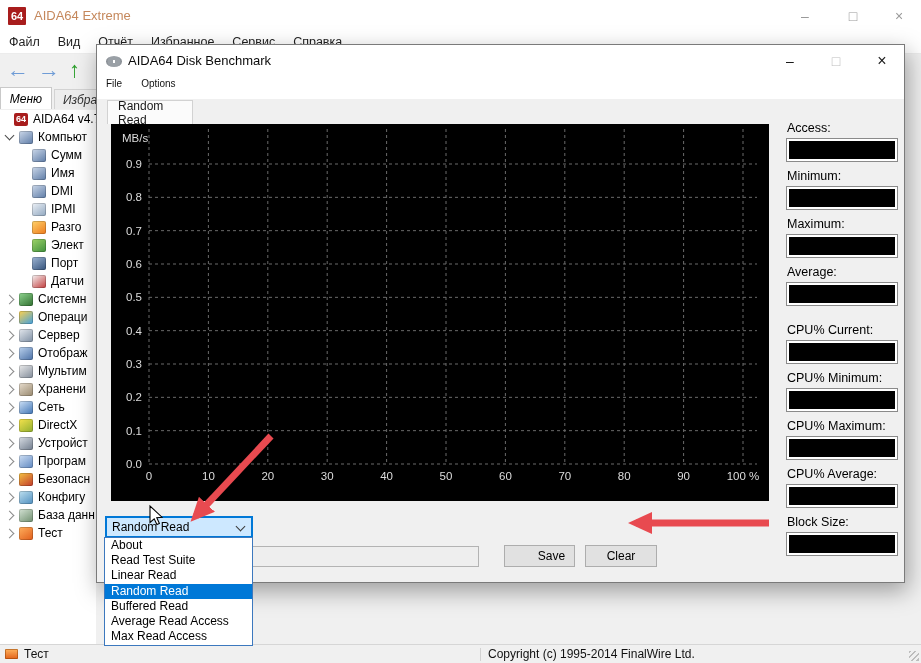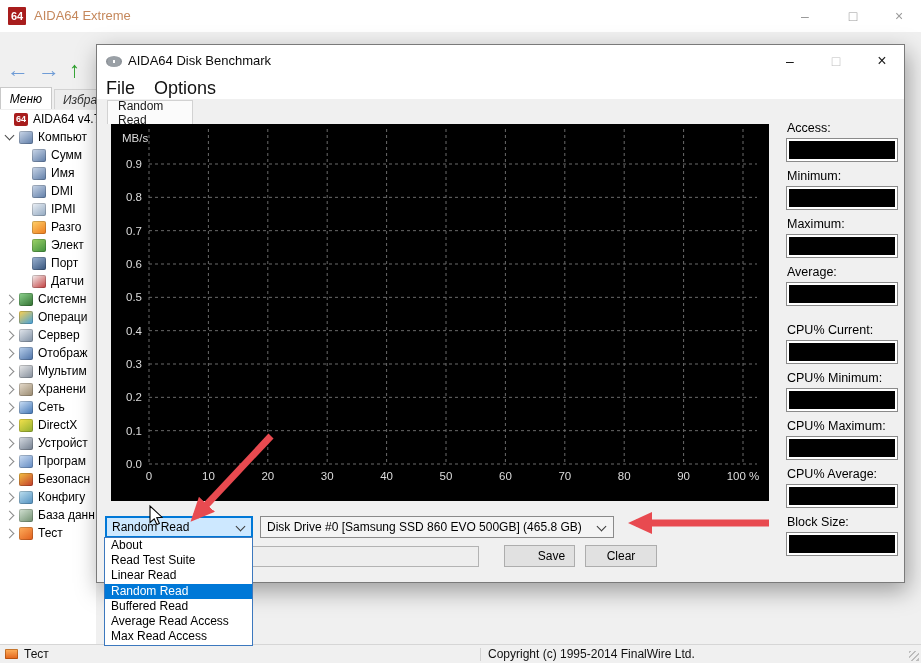--- a/index.html
+++ b/index.html
@@ -41,21 +41,21 @@
         background:repeating-linear-gradient(135deg,#bdbdbd 0 1.5px,transparent 1.5px 4px);}
   
   .dialog{position:absolute;left:96px;top:44px;width:809px;height:539px;background:#f0f0f0;
           border:1px solid #7a7a7a;box-sizing:border-box;box-shadow:3px 8px 22px rgba(0,0,0,.35);z-index:10;}
   .dtitle{position:absolute;left:0;top:0;width:100%;height:54px;background:#ffffff;}
   .disk-icon{position:absolute;left:9px;top:11px;width:16px;height:11px;border-radius:50%;
              background:radial-gradient(circle at 50% 50%,#ffffff 0 13%,#9aa0a6 14% 60%,#686d73 100%);}
   .dlg-title{position:absolute;left:31px;top:8px;font-size:13px;color:#0b0b0b;}
   .dctl{position:absolute;top:0;width:42px;height:31px;display:flex;align-items:center;justify-content:center;font-size:14px;color:#1a1a1a;}
   .dctl.mn{left:672px}.dctl.mx{left:718px;color:#bdbdbd}.dctl.cl{left:764px;font-size:16px}
-  .dmenu{position:absolute;left:0;top:30px;height:22px;display:flex;font-size:18px;color:#111;}
+  .dmenu{position:absolute;left:0;top:30px;height:22px;display:flex;font-size:10px;color:#111;}
   .dmenu .mi{padding:3px 10px 0 9px;}
   .dtab{position:absolute;left:10px;top:55px;width:86px;height:24px;background:#fbfbfb;border:1px solid #d2d2d2;border-bottom:none;
         box-sizing:border-box;font-size:12px;color:#1a1a1a;display:flex;align-items:center;padding-left:10px;}
   .chart-panel{position:absolute;left:14px;top:79px;width:658px;height:377px;background:#000;}
   .stat{position:absolute;left:689px;width:112px;}
   .stat-label{font-size:12.5px;color:#000;margin:0 0 3px 1px;}
   .stat-box{height:22px;background:#000;border:1px solid #8a8a8a;box-shadow:inset 0 0 0 2px #fff;}
   .combo{position:absolute;height:22px;box-sizing:border-box;font-size:12px;color:#000;display:flex;align-items:center;
          padding:0 20px 0 6px;}
   .combo .cv{white-space:nowrap;overflow:hidden;}
@@ -80,20 +80,28 @@
 
 <div class="stage">
 
   <div class="titlebar">
     <div class="app-logo">64</div>
     <div class="app-title">AIDA64 Extreme</div>
     <div class="wctl mn">–</div>
     <div class="wctl mx">□</div>
     <div class="wctl cl">×</div>
   </div>
+  <div class="menubar" id="main-menubar">
+      <span class="mi">Файл</span>
+      <span class="mi">Вид</span>
+      <span class="mi">Отчёт</span>
+      <span class="mi">Избранное</span>
+      <span class="mi">Сервис</span>
+      <span class="mi">Справка</span>
+    </div>
   <div class="toolbar">
     <span class="tba">←</span>
     <span class="tba">→</span>
     <span class="tba up">↑</span>
   </div>
   <div class="navtabs">
     <div class="ntab active">Меню</div>
     <div class="ntab idle">Избран</div>
   </div>
   <div class="sidebar" id="sidebar">
@@ -314,24 +322,20 @@
         </div>
         <div class="stat" style="top: 470px;">
           <div class="stat-label">Block Size:</div>
           <div class="stat-box"></div>
         </div>
       </div>
     <div class="combo combo-type">
       <span class="cv">Random Read</span>
       <span class="cchev"></span>
     </div>
-    <div class="combo combo-disk">
-      <span class="cv">Disk Drive #0  [Samsung SSD 860 EVO 500GB]  (465.8 GB)</span>
-      <span class="cchev"></span>
-    </div>
     <div class="pbar"></div>
     <div class="btn save">Save</div>
     <div class="btn clear">Clear</div>
   </div>
 
   <div class="ddlist" id="ddlist">
       <div class="dditem">About</div>
       <div class="dditem">Read Test Suite</div>
       <div class="dditem">Linear Read</div>
       <div class="dditem sel">Random Read</div>

